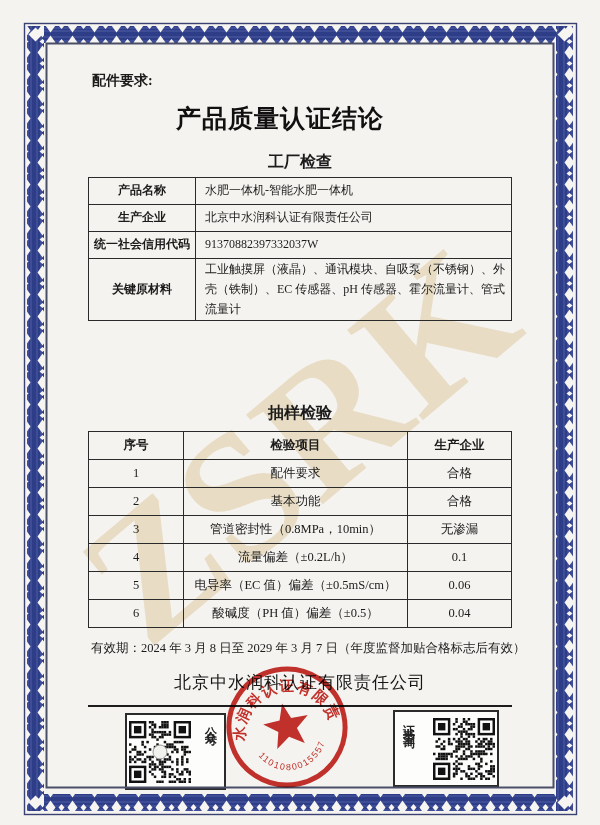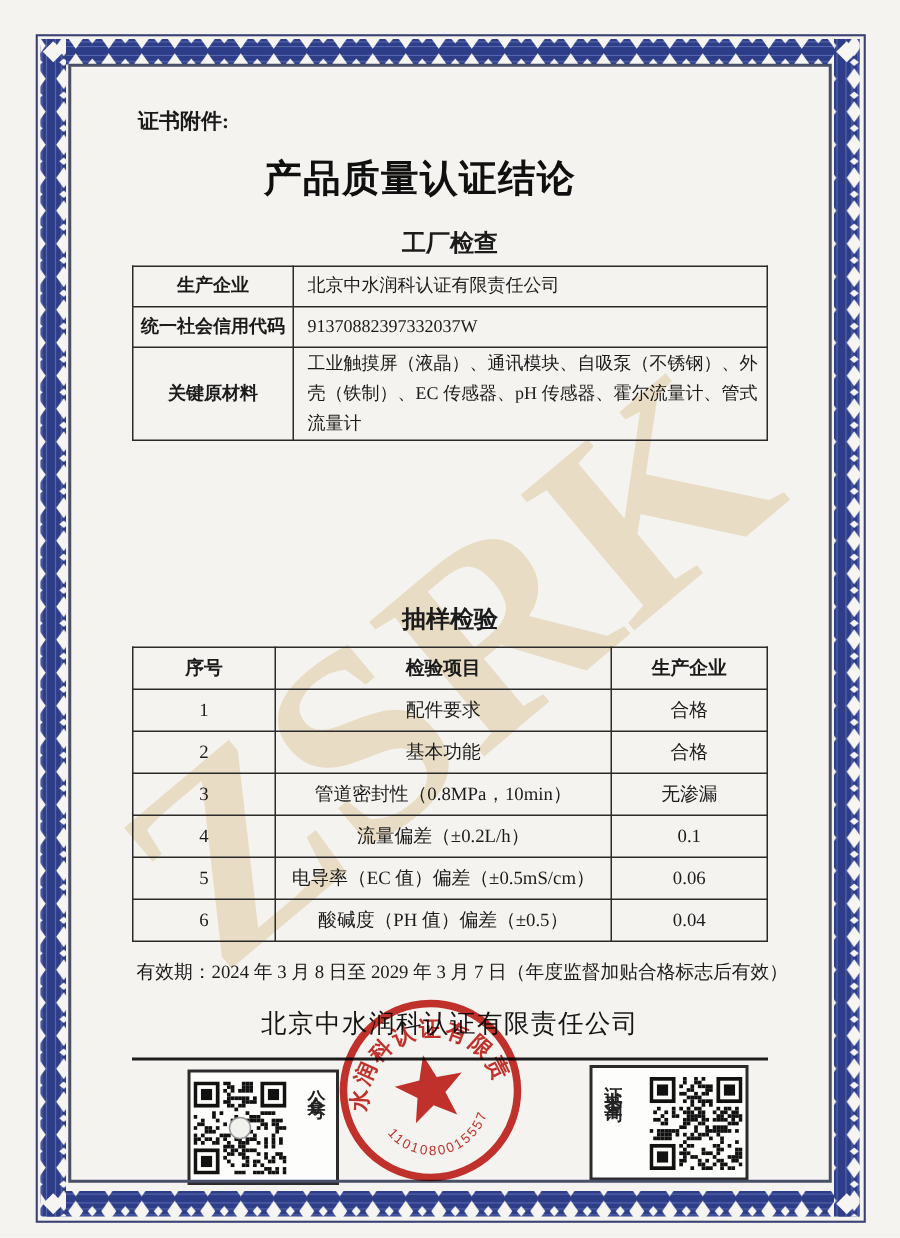--- a/index.html
+++ b/index.html
@@ -94,30 +94,34 @@
   <rect x="556" y="26" width="17" height="785" fill="url(#pV)"></rect>
   <g fill="#f6f5f1">
     <polygon points="35.5,27.5 42.5,34.5 35.5,41.5 28.5,34.5"></polygon>
     <polygon points="564.5,27.5 571.5,34.5 564.5,41.5 557.5,34.5"></polygon>
     <polygon points="35.5,795.5 42.5,802.5 35.5,809.5 28.5,802.5"></polygon>
     <polygon points="564.5,795.5 571.5,802.5 564.5,809.5 557.5,802.5"></polygon>
   </g>
   <rect x="46.5" y="43.5" width="507" height="744" fill="none" stroke="#4a4f68" stroke-width="2"></rect>
 </svg>
 
-<div id="attachment" class="abs">证书附件:</div>
+<div id="attachment" class="abs">配件要求:</div>
 <div id="main-title" class="abs">产品质量认证结论</div>
 <div id="factory-title" class="abs section-title">工厂检查</div>
 
 <table id="factory-table" class="abs">
   <colgroup>
       <col style="width:107px">
       <col>
     </colgroup>
   <tbody>
+      <tr>
+    <td class="lbl">产品名称</td>
+    <td class="val">水肥一体机-智能水肥一体机</td>
+      </tr>
   <tr>
     <td class="lbl">生产企业</td>
     <td class="val">北京中水润科认证有限责任公司</td>
       </tr>
   <tr>
     <td class="lbl">统一社会信用代码</td>
     <td class="val">91370882397332037W</td>
       </tr>
   <tr class="tall">
     <td class="lbl">关键原材料</td>

